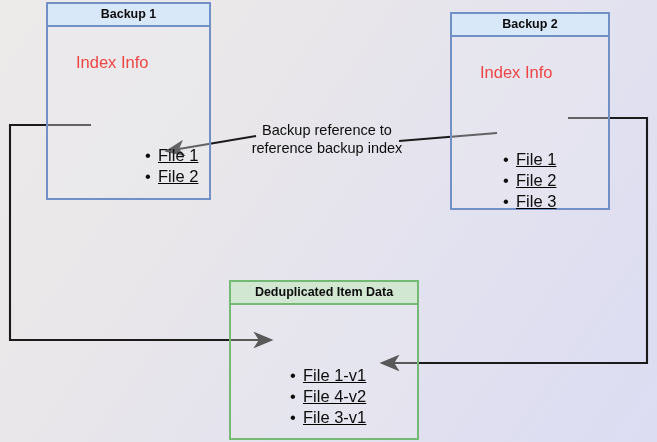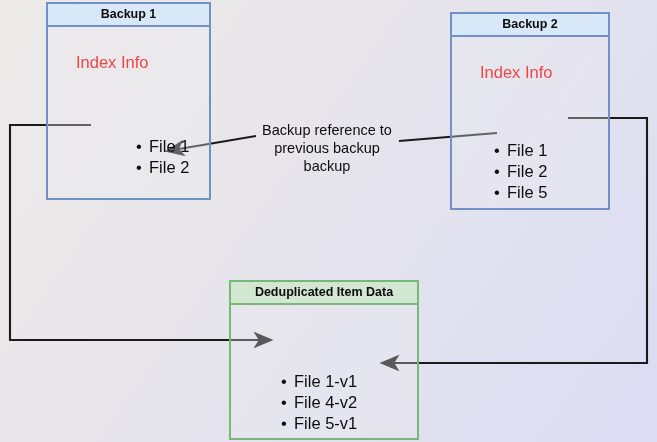--- a/index.html
+++ b/index.html
@@ -59,23 +59,24 @@
   .section-title {
     position: absolute;
     left: 28px;
     top: 26px;
     font-size: 16.5px;
     color: #ef4444;
     white-space: nowrap;
   }
   .file-list {
     position: absolute;
-    margin: 3px;
+    margin: 12px;
     padding: 0 0 0 20px;
     list-style: none;
+    text-decoration: underline;
   }
   .file-list li {
     position: relative;
     font-size: 16.5px;
     line-height: 21px;
     color: #0d0d0d;
     white-space: nowrap;
   }
   .file-list li::before {
     content: "\2022";
@@ -85,21 +86,21 @@
     font-size: 16.5px;
     line-height: 21px;
     color: #0d0d0d;
   }
   
   #box-backup1 { left: 46px; top: 2px; width: 165px; height: 198px; }
   #box-backup1 .file-list { left: 78px; top: 106px; }
   #box-backup2 { left: 450px; top: 12px; width: 160px; height: 198px; }
   #box-backup2 .file-list { left: 32px; top: 100px; }
   #box-dedup   { left: 229px; top: 280px; width: 190px; height: 160px; }
-  #box-dedup .file-list { left: 40px; top: 63px; }
+  #box-dedup .file-list { left: 40px; top: 48px; }
 
   
   #edge-label {
     position: absolute;
     left: 251px;
     top: 121px;
     width: 152px;
     text-align: center;
     font-size: 14.5px;
     line-height: 18px;
@@ -138,34 +139,34 @@
     </div>
   </div>
 
   <div class="box" id="box-backup2">
     <div class="box-head">Backup 2</div>
     <div class="box-body">
       <div class="section-title">Index Info</div>
       <ul class="file-list">
         <li>File 1</li>
         <li>File 2</li>
-        <li>File 5</li>
+        <li>File 3</li>
       </ul>
     </div>
   </div>
 
   <div class="box green" id="box-dedup">
     <div class="box-head">Deduplicated Item Data</div>
     <div class="box-body">
       <ul class="file-list">
         <li>File 1-v1</li>
         <li>File 4-v2</li>
-        <li>File 5-v1</li>
+        <li>File 3-v1</li>
       </ul>
     </div>
   </div>
 
   <div id="edge-label">
     <div>Backup reference to</div>
-    <div>previous backup backup</div>
+    <div>reference backup index</div>
   </div>
 
 </div>
 
 </body></html>

